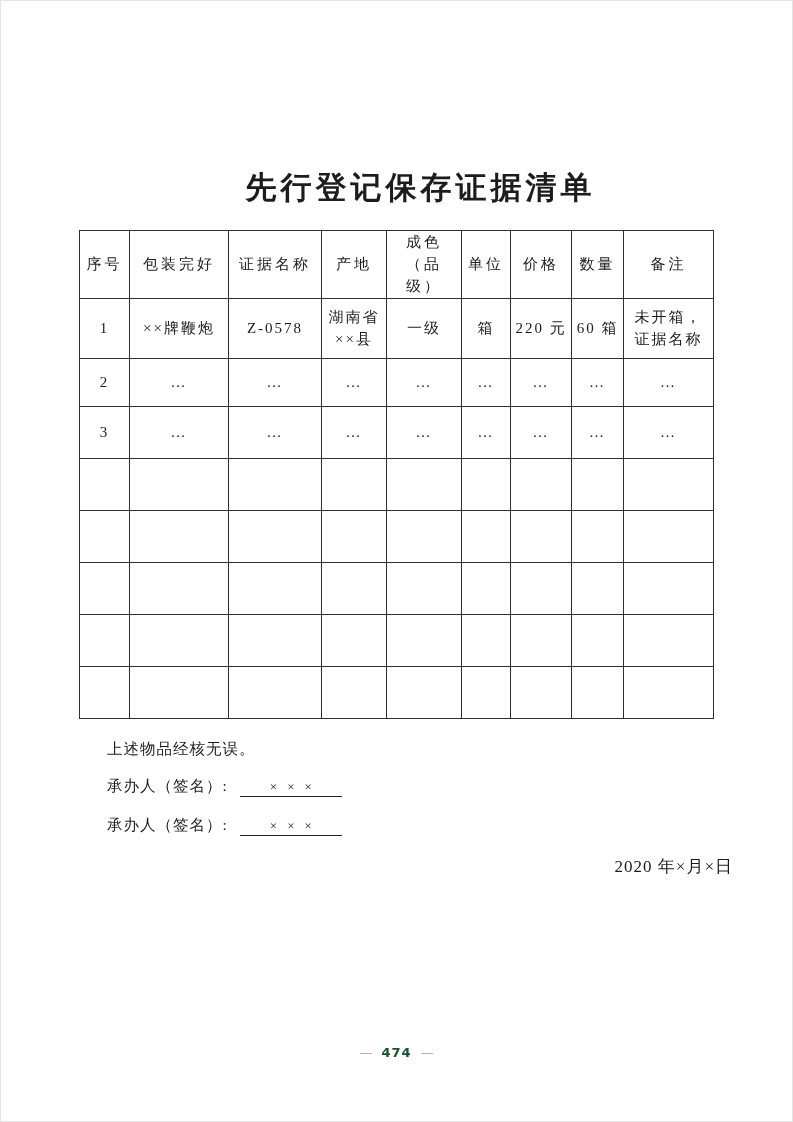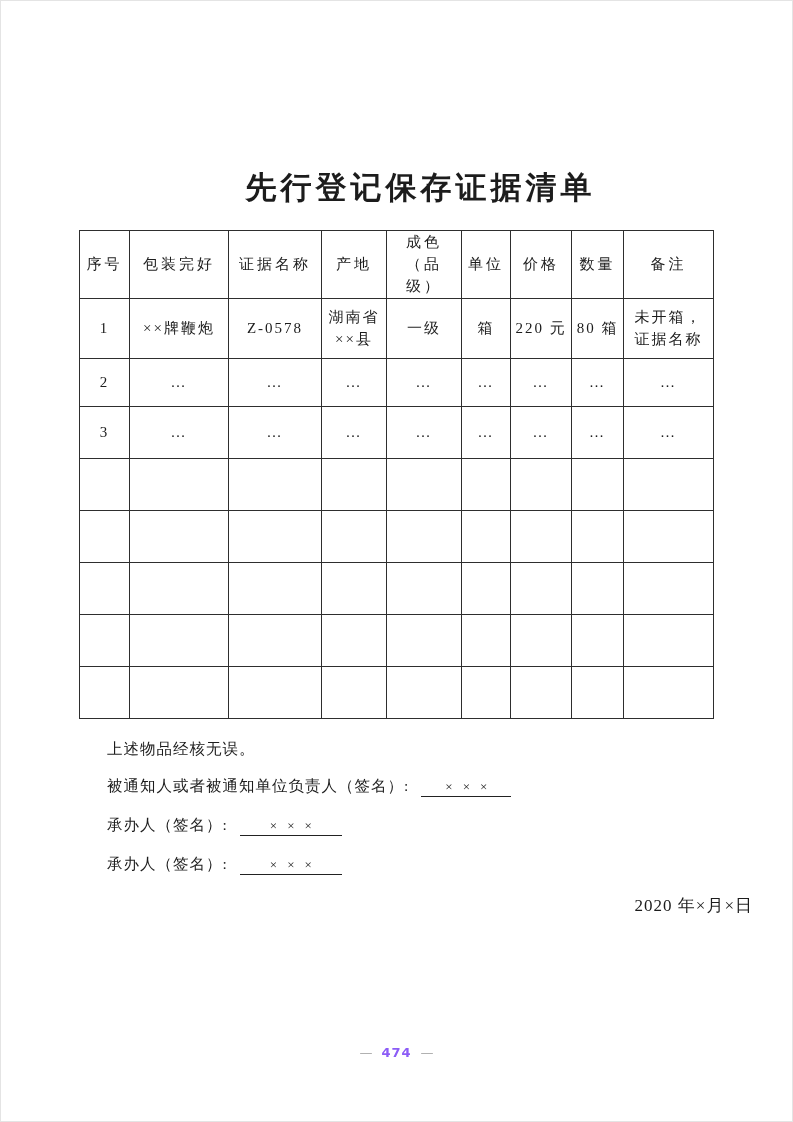--- a/index.html
+++ b/index.html
@@ -53,34 +53,34 @@
     padding: 1px 0 3px 10px;
     margin-left: 12px;
     line-height: 13px;
     vertical-align: baseline;
   }
   .sig-value.w-sm { width: 90px; }
   .sig-value.w-lg { width: 102px; }
   .doc-date {
     margin-top: 18px;
     text-align: right;
-    padding-right: 40px;
+    padding-right: 60px;
     font-size: 17px;
     letter-spacing: 1px;
   }
   .page-footer {
     position: absolute; left: 0; right: 0; bottom: 62px;
     text-align: center; font-size: 13px; line-height: 15px;
   }
   .footer-dash {
     color: #a8a8a8; margin: 0 9px;
     font-family: "DejaVu Sans", "Liberation Sans", sans-serif;
   }
   .footer-num {
-    color: #8b5cf6; font-weight: bold; letter-spacing: 1px;
+    color: #14532d; font-weight: bold; letter-spacing: 1px;
     font-family: "DejaVu Sans", "Liberation Sans", sans-serif;
   }
 </style>
 </head>
 <body>
 
 <div class="page">
 
   <h1 class="doc-title">先行登记保存证据清单</h1>
 
@@ -111,21 +111,21 @@
       </tr>
       <tr class="r-data1">
         <td>1</td>
         <td>××牌鞭炮</td>
         <td>Z-0578</td>
         <td>湖南省
 ××县</td>
         <td>一级</td>
         <td>箱</td>
         <td>220 元</td>
-        <td>80 箱</td>
+        <td>60 箱</td>
         <td>未开箱，
 证据名称</td>
       </tr>
       <tr class="r-data2">
         <td>2</td>
         <td>…</td>
         <td>…</td>
         <td>…</td>
         <td>…</td>
         <td>…</td>
@@ -198,23 +198,20 @@
           <td></td>
           <td></td>
           <td></td>
       </tr>
     </tbody>
   </table>
 
   <div class="notes">
     <div class="note-line">上述物品经核无误。</div>
 
-    <div class="sig-line">
-      <span>被通知人或者被通知单位负责人（签名）:</span><span class="sig-value w-sm">×××</span>
-    </div>
 
     <div class="sig-line">
       <span>承办人（签名）:</span><span class="sig-value w-lg">×××</span>
     </div>
 
     <div class="sig-line">
       <span>承办人（签名）:</span><span class="sig-value w-lg">×××</span>
     </div>
   </div>
 

